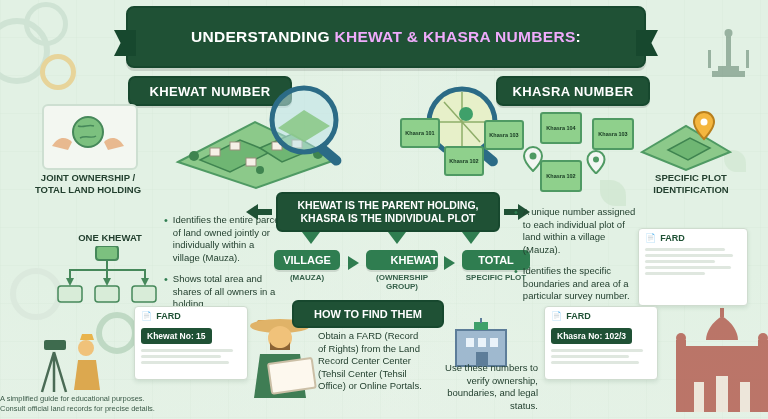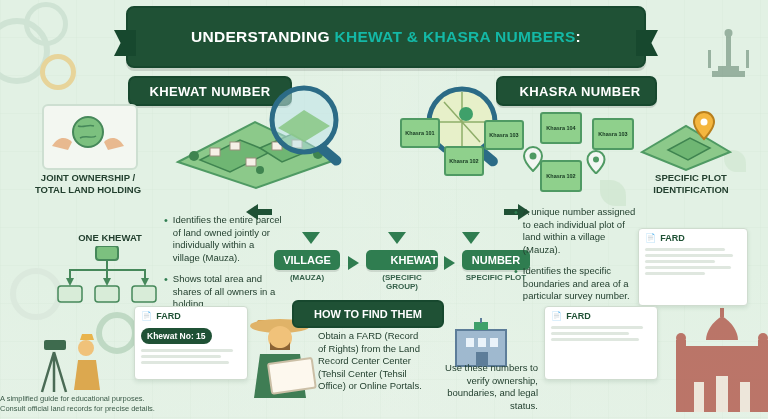--- a/index.html
+++ b/index.html
@@ -21,35 +21,35 @@
   .abs{position:absolute;}
   
   .banner{
     left:126px;top:6px;width:516px;height:58px;
     background:#1f5135;border-radius:8px;
     box-shadow:0 3px 0 rgba(0,0,0,.12);
     display:flex;flex-direction:column;align-items:center;justify-content:center;
     border:2px solid #17482e;
   }
   .banner .l1{font-size:15.5px;font-weight:bold;color:#ffffff;letter-spacing:.3px;white-space:nowrap;}
-  .banner .l1 .hl{color:#14b8a6;}
+  .banner .l1 .hl{color:#f0abfc;}
   .banner .l2{font-size:14.5px;font-weight:bold;color:#ffffff;margin-top:4px;white-space:nowrap;}
   .ribbon-l,.ribbon-r{position:absolute;top:22px;width:22px;height:26px;background:#17482e;}
   .ribbon-l{left:-14px;clip-path:polygon(0 0,100% 0,100% 100%,0 100%,30% 50%);}
   .ribbon-r{right:-14px;clip-path:polygon(0 0,100% 0,70% 50%,100% 100%,0 100%);}
   
   .pill{
     background:#1f5135;color:#fff;border-radius:7px;
     font-weight:bold;font-size:13px;letter-spacing:.4px;
     display:flex;align-items:center;justify-content:center;
     box-shadow:0 2px 0 rgba(0,0,0,.12);
     border:2px solid #17482e;
   }
   .khewat-pill{left:128px;top:76px;width:160px;height:26px;}
-  .khasra-pill{left:496px;top:76px;width:150px;height:26px;padding-left:7px;}
+  .khasra-pill{left:496px;top:76px;width:150px;height:26px;}
   
   .center-banner{
     left:276px;top:192px;width:224px;height:40px;background:#1f5135;border-radius:6px;
     color:#fff;font-size:10.5px;font-weight:bold;text-align:center;line-height:13px;
     display:flex;align-items:center;justify-content:center;padding:0 8px;box-sizing:border-box;
     border:2px solid #17482e;
   }
   .center-banner .t{width:100%;}
   
   .chip{
@@ -64,21 +64,21 @@
   .bulrow{display:flex;gap:5px;}
   .dot{color:#2f7d50;font-size:11px;line-height:12px;}
   .cap{font-size:9.5px;font-weight:bold;color:#23402f;text-align:center;line-height:12px;}
   
   .card{
     background:#ffffff;border:1px solid #cfdccf;border-radius:4px;
     box-shadow:0 2px 4px rgba(31,81,53,.12);
   }
   .card .hd{font-size:9px;font-weight:bold;color:#1f5135;padding:4px 6px 2px 6px;display:flex;align-items:center;gap:4px;}
   .line{height:3px;background:#dfe7df;border-radius:2px;margin:3px 6px;}
-  .numbar{background:#1f5135;color:#fff;font-size:8.5px;font-weight:bold;padding:3px 6px;border-radius:8px;display:inline-block;}
+  .numbar{background:#1f5135;color:#fff;font-size:8.5px;font-weight:bold;padding:3px 6px;border-radius:3px;display:inline-block;}
   
   .howto{
     left:292px;top:300px;width:148px;height:24px;background:#1f5135;color:#fff;border-radius:6px;
     display:flex;align-items:center;justify-content:center;font-size:11px;font-weight:bold;
     border:2px solid #17482e;
   }
   .foot{
     left:0;right:0;bottom:5px;text-align:left;font-size:7.5px;color:#3d5c4a;line-height:10px;
   }
   .khasra-tile{
@@ -263,20 +263,23 @@
       <polygon points="8,44 52,18 96,44 52,62" fill="#8cc98a" stroke="#4f9a63" stroke-width="2"></polygon>
       <polygon points="34,42 56,30 76,40 54,52" fill="#6fb673" stroke="#3f8450" stroke-width="1.5"></polygon>
       <path d="M70 4c6 0 10 4.5 10 10 0 7-10 17-10 17S60 21 60 14c0-5.5 4-10 10-10z" fill="#f4b63f" stroke="#b87f1d" stroke-width="2"></path>
       <circle cx="70" cy="14" r="3.5" fill="#fff"></circle>
     </svg>
   </div>
   <div class="abs cap" style="left:638px;top:172px;width:106px;">
     SPECIFIC PLOT<br>IDENTIFICATION
   </div>
 
+  <div class="abs center-banner">
+    <div class="t">KHEWAT IS THE PARENT HOLDING, KHASRA IS THE INDIVIDUAL PLOT</div>
+  </div>
   <div class="abs" style="left:246px;top:204px;">
     <svg width="26" height="16" viewBox="0 0 26 16">
         <polygon points="0,8 12,0 12,16" fill="#1f5135"></polygon>
         <rect x="10" y="5" width="16" height="6" fill="#1f5135"></rect>
       </svg>
   </div>
   <div class="abs" style="left:504px;top:204px;">
     <svg width="26" height="16" viewBox="0 0 26 16">
         <polygon points="26,8 14,0 14,16" fill="#1f5135"></polygon>
         <rect x="0" y="5" width="16" height="6" fill="#1f5135"></rect>
@@ -298,28 +301,28 @@
       </div>
     <div class="chipsub">(MAUZA)</div>
   </div>
   <div class="abs" style="left:348px;top:256px;">
       <div class="arrowR"></div>
     </div>
   <div class="abs" style="left:366px;top:250px;width:72px;">
     <div class="chip" style="height:20px;padding-left:24px;">
         <span>KHEWAT</span>
       </div>
-    <div class="chipsub">(SPECIFIC GROUP)</div>
+    <div class="chipsub">(OWNERSHIP GROUP)</div>
   </div>
   <div class="abs" style="left:444px;top:256px;">
       <div class="arrowR"></div>
     </div>
   <div class="abs" style="left:462px;top:250px;width:68px;">
     <div class="chip" style="height:20px;">
-        <span>NUMBER</span>
+        <span>TOTAL</span>
       </div>
     <div class="chipsub">SPECIFIC PLOT</div>
   </div>
 
   <div class="abs" style="left:514px;top:206px;width:122px;">
     <div class="bulrow" style="margin-bottom:9px;">
       <span class="dot">•</span>
       <span class="bul">A unique number assigned to each individual plot of land within a village (Mauza).</span>
     </div>
     <div class="bulrow">
@@ -396,20 +399,23 @@
   </div>
   <div class="abs bul" style="left:432px;top:362px;width:106px;text-align:right;">
     <span>Use these numbers to verify ownership, boundaries, and legal status.</span>
   </div>
 
   <div class="abs card" style="left:544px;top:306px;width:112px;height:72px;">
     <div class="hd">
       <span>📄</span>
       <span>FARD</span>
     </div>
+    <div style="padding:2px 6px;">
+      <span class="numbar">Khasra No: 102/3</span>
+    </div>
     <div class="line" style="width:92px;"></div>
     <div class="line" style="width:78px;"></div>
     <div class="line" style="width:88px;"></div>
   </div>
 
   <div class="abs foot">
     <div>A simplified guide for educational purposes.</div>
     <div>Consult official land records for precise details.</div>
   </div>
 </div>

